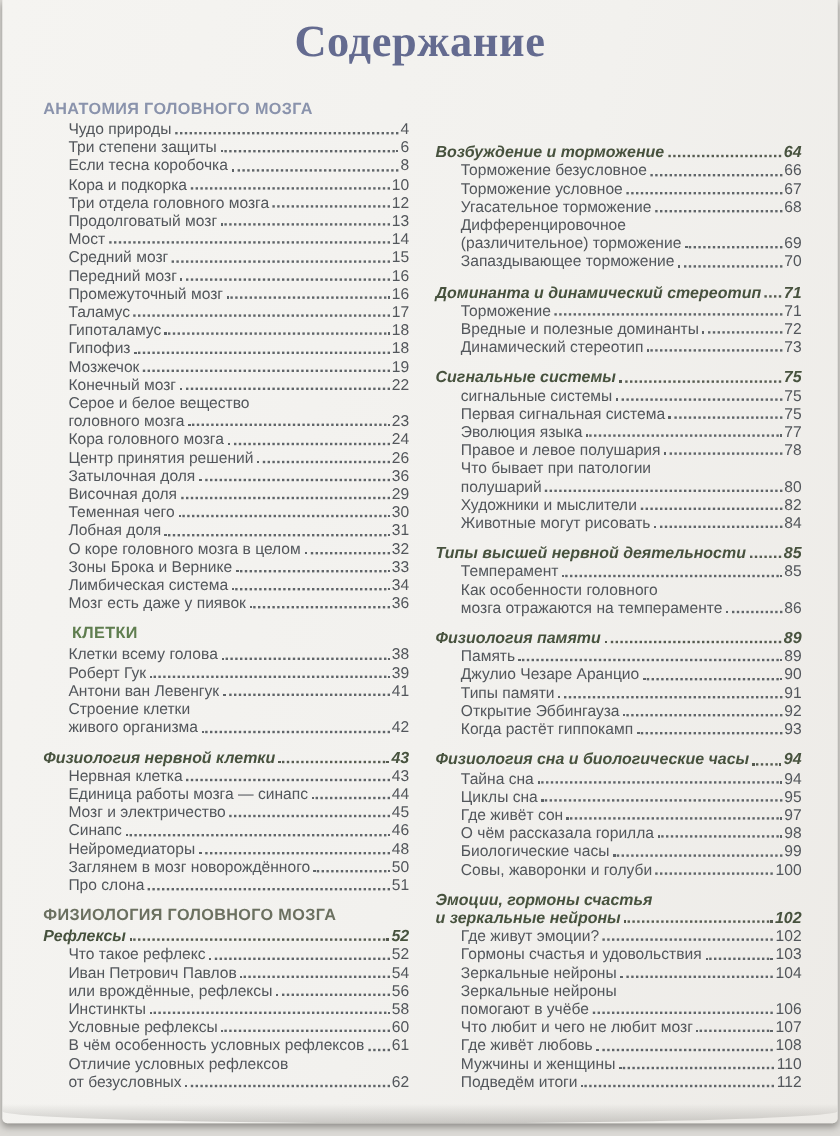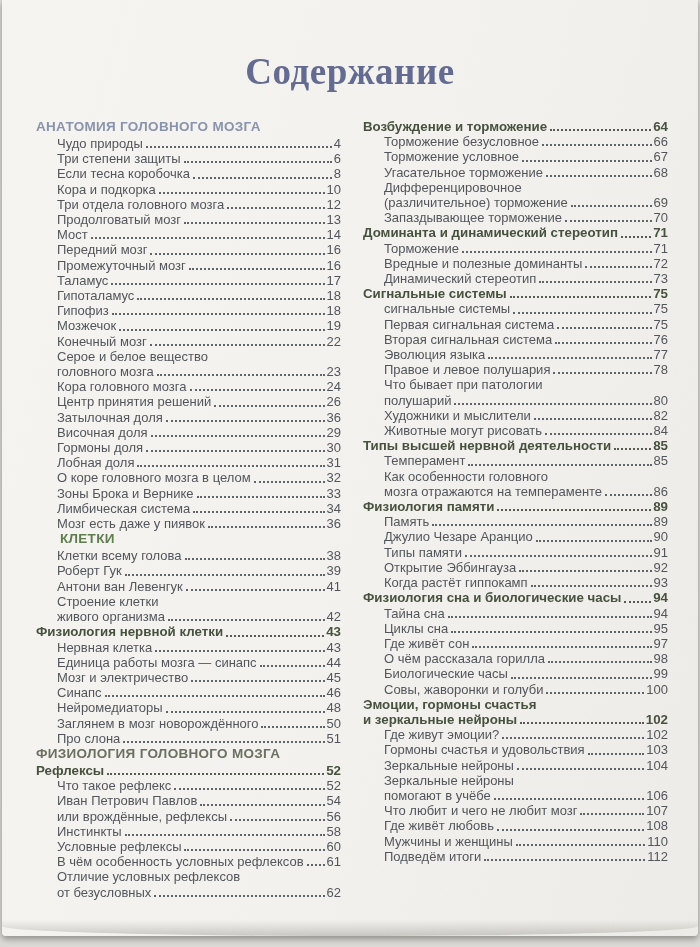--- a/index.html
+++ b/index.html
@@ -28,48 +28,49 @@
     border-radius:0 0 50% 50% / 0 0 10px 10px;
   }
   .title{
     font-family:"Liberation Serif","DejaVu Serif",serif;
     font-weight:700;
     font-size:37px;
     color:var(--title);
     text-align:center;
     padding-top:14px;
     letter-spacing:.5px;
-    margin-top:36px;
   }
   .columns{
     display:flex;
     gap:22px;
     padding:26px 30px 0 34px;
+    align-items:flex-end;
   }
   .col{flex:1;min-width:0;}
-  .section{}
+  .section{margin-top:10px;}
   .col .section:first-child{margin-top:0;}
   .caps-header{
     font-weight:700;
     font-size:13.5px;
     line-height:16px;
     letter-spacing:.3px;
     margin-bottom:1px;
   }
   .row{
     display:flex;
     align-items:flex-end;
     font-size:13px;
     line-height:15.2px;
     color:var(--text);
   }
   .row.bold{
     font-weight:700;
     color:var(--bold);
     font-size:13.3px;
+    font-style:italic;
   }
   .row.entry{padding-left:21px;}
   .txt{white-space:pre;}
   .leader{
     flex:1;
     min-width:8px;
     border-bottom:2px dotted var(--dots);
     margin:0 1px 3px 3px;
   }
   .row.bold .leader{border-bottom-color:#565b50;}
@@ -113,20 +114,25 @@
             <span class="txt">Продолговатый мозг</span>
             <span class="leader"></span>
             <span class="pg">13</span>
           </div>
           <div class="row entry">
             <span class="txt">Мост</span>
             <span class="leader"></span>
             <span class="pg">14</span>
           </div>
           <div class="row entry">
+            <span class="txt">Средний мозг</span>
+            <span class="leader"></span>
+            <span class="pg">15</span>
+          </div>
+          <div class="row entry">
             <span class="txt">Передний мозг</span>
             <span class="leader"></span>
             <span class="pg">16</span>
           </div>
           <div class="row entry">
             <span class="txt">Промежуточный мозг</span>
             <span class="leader"></span>
             <span class="pg">16</span>
           </div>
           <div class="row entry">
@@ -176,21 +182,21 @@
             <span class="txt">Затылочная доля</span>
             <span class="leader"></span>
             <span class="pg">36</span>
           </div>
           <div class="row entry">
             <span class="txt">Височная доля</span>
             <span class="leader"></span>
             <span class="pg">29</span>
           </div>
           <div class="row entry">
-            <span class="txt">Гормоны доля</span>
+            <span class="txt">Теменная чего</span>
             <span class="leader"></span>
             <span class="pg">30</span>
           </div>
           <div class="row entry">
             <span class="txt">Лобная доля</span>
             <span class="leader"></span>
             <span class="pg">31</span>
           </div>
           <div class="row entry">
             <span class="txt">О коре головного мозга в целом</span>
@@ -394,25 +400,20 @@
           </div>
           <div class="row entry">
             <span class="txt">сигнальные системы</span>
             <span class="leader"></span>
             <span class="pg">75</span>
           </div>
           <div class="row entry">
             <span class="txt">Первая сигнальная система</span>
             <span class="leader"></span>
             <span class="pg">75</span>
-          </div>
-          <div class="row entry">
-            <span class="txt">Вторая сигнальная система</span>
-            <span class="leader"></span>
-            <span class="pg">76</span>
           </div>
           <div class="row entry">
             <span class="txt">Эволюция языка</span>
             <span class="leader"></span>
             <span class="pg">77</span>
           </div>
           <div class="row entry">
             <span class="txt">Правое и левое полушария</span>
             <span class="leader"></span>
             <span class="pg">78</span>

